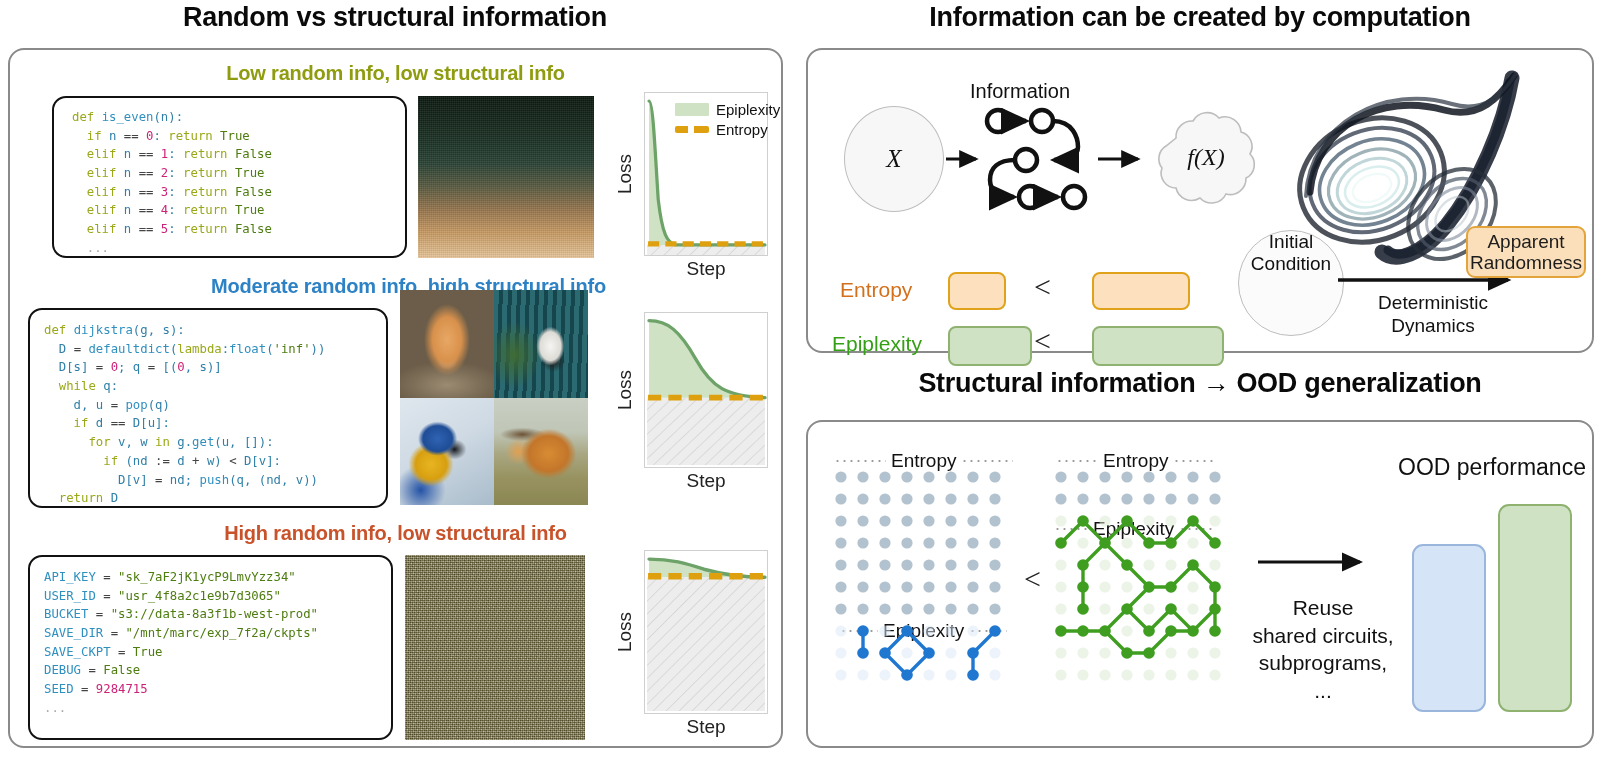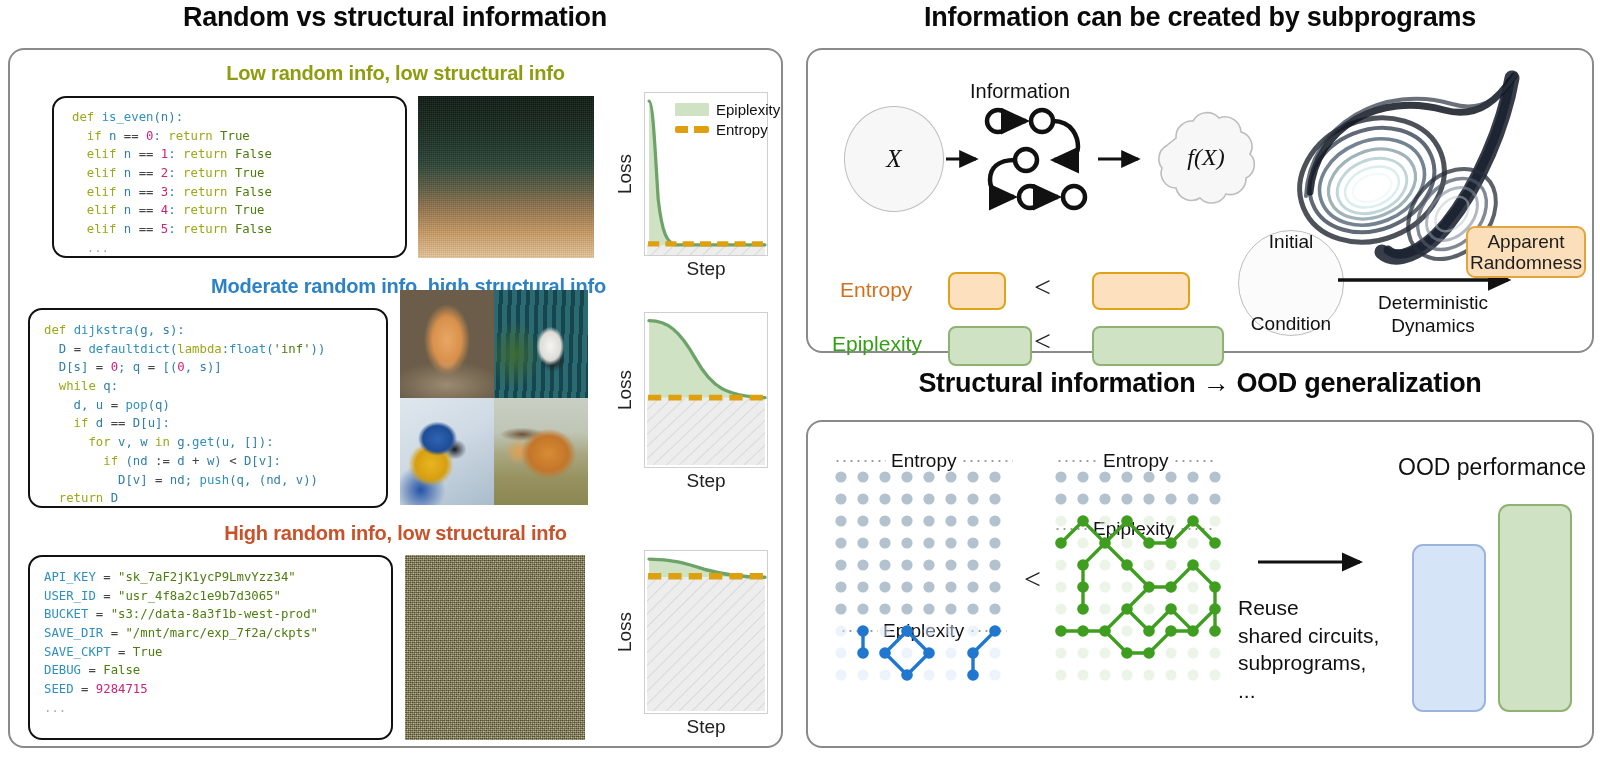--- a/index.html
+++ b/index.html
@@ -213,21 +213,21 @@
         <rect x="2" y="26" width="116" height="132" fill="url(#hatch2)"></rect>
         <path d="M4,8 C26,8 40,12 58,18 C76,23 92,26 118,26 L118,26 L4,26 Z" fill="#cfe3c4"></path>
         <path d="M4,8 C26,8 40,12 58,18 C76,23 92,26 118,26" fill="none" stroke="#6da368" stroke-width="3.4" stroke-linecap="round"></path>
         <line x1="3" y1="25" x2="118" y2="25" stroke="#dea00f" stroke-width="6.5" stroke-dasharray="13 7" stroke-linecap="butt"></line>
       </svg>
     </div>
     <div class="xlab">Step</div>
   </div>
 </div>
 
-<div id="tr-title" class="panel-title">Information can be created by subprograms</div>
+<div id="tr-title" class="panel-title">Information can be created by computation</div>
 <div class="rbox" id="tr-panel">
 
   <div style="position:absolute;left:122px;top:30px;width:180px;text-align:center;font-size:20px;color:#111;">Information</div>
 
   <div style="position:absolute;left:36px;top:56px;width:98px;height:104px;border:1.6px solid #bdbdbd;border-radius:50%;background:#f7f7f7;display:flex;align-items:center;justify-content:center;">
     <span style="font-family:'Liberation Serif',serif;font-style:italic;font-size:25px;color:#111;">X</span>
   </div>
 
   <svg style="position:absolute;left:134px;top:52px;width:260px;height:116px;">
     <defs>
@@ -289,21 +289,21 @@
           <ellipse cx="176" cy="150" rx="30" ry="21" transform="rotate(-48 176 150)" stroke="#7e8b99" stroke-width="3" opacity=".6"></ellipse>
           <ellipse cx="176" cy="150" rx="20" ry="13" transform="rotate(-48 176 150)" stroke="#b6c1c8" stroke-width="2.4" opacity=".5"></ellipse>
 
           <path d="M34,128 C40,62 104,28 168,46 C204,56 224,32 238,12" stroke="#101620" stroke-width="7" opacity=".85"></path>
           <path d="M30,132 C34,58 110,20 176,40 C210,50 228,28 240,10" stroke="#2b3442" stroke-width="4" opacity=".7"></path>
         </g>
       </g>
     </svg>
   </div>
 
-  <div style="position:absolute;left:430px;top:180px;width:104px;height:104px;border:1.6px solid #bdbdbd;border-radius:50%;background:#fbfbfb;display:flex;flex-direction:column;align-items:center;justify-content:space-between;font-size:19px;color:#111;line-height:1.18;">
+  <div style="position:absolute;left:430px;top:180px;width:104px;height:104px;border:1.6px solid #bdbdbd;border-radius:50%;background:#fbfbfb;display:flex;flex-direction:column;align-items:center;justify-content:flex-start;font-size:19px;color:#111;line-height:1.18;">
     <span>Initial</span>
     <span>Condition</span>
   </div>
 
   <svg style="position:absolute;left:528px;top:218px;width:200px;height:30px;">
     <defs>
         <marker id="ar2" markerWidth="8" markerHeight="8" refX="6" refY="3.2" orient="auto">
           <path d="M0,0 L7,3.2 L0,6.4 Z" fill="#111"></path>
         </marker>
       </defs>
@@ -586,21 +586,21 @@
     </svg>
 
   <svg style="position:absolute;left:448px;top:130px;width:130px;height:24px;">
     <defs>
         <marker id="ar3" markerWidth="8" markerHeight="8" refX="6" refY="3.2" orient="auto">
           <path d="M0,0 L7,3.2 L0,6.4 Z" fill="#111"></path>
         </marker>
       </defs>
     <line x1="2" y1="10" x2="104" y2="10" stroke="#111" stroke-width="3" marker-end="url(#ar3)"></line>
   </svg>
-  <div style="position:absolute;left:430px;top:172px;width:170px;font-size:21px;color:#111;line-height:1.32;">
+  <div style="position:absolute;left:430px;top:172px;width:170px;text-align:center;font-size:21px;color:#111;line-height:1.32;">
     <div>Reuse</div>
     <div>shared circuits,</div>
     <div>subprograms,</div>
     <div>...</div>
   </div>
 
   <div style="position:absolute;left:584px;top:32px;width:200px;text-align:center;font-size:23px;color:#111;">OOD performance</div>
   <div style="position:absolute;left:604px;top:122px;width:70px;height:164px;background:#d6e4f7;border:2px solid #9ab6dd;border-radius:11px;"></div>
   <div style="position:absolute;left:690px;top:82px;width:70px;height:204px;background:#cfe3c4;border:2px solid #8fb271;border-radius:11px;"></div>
 </div>

